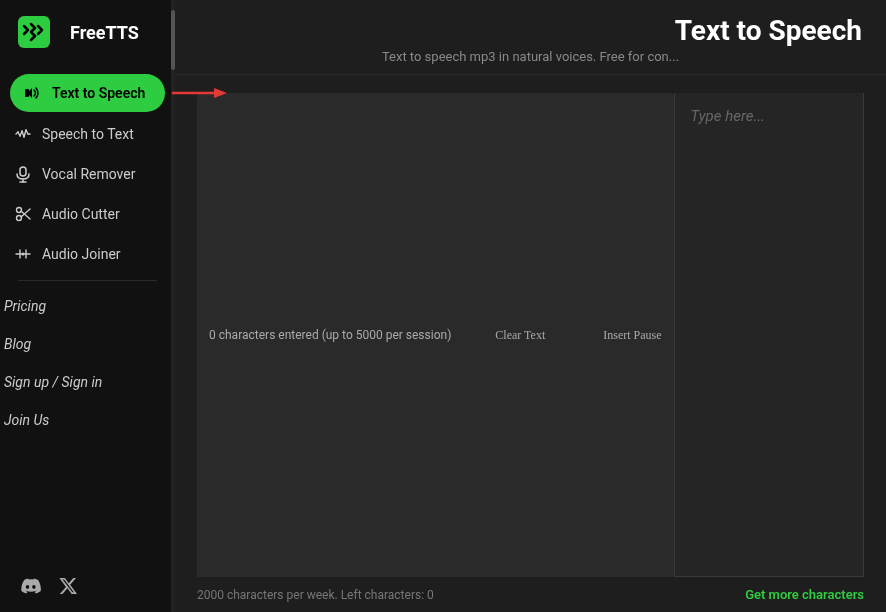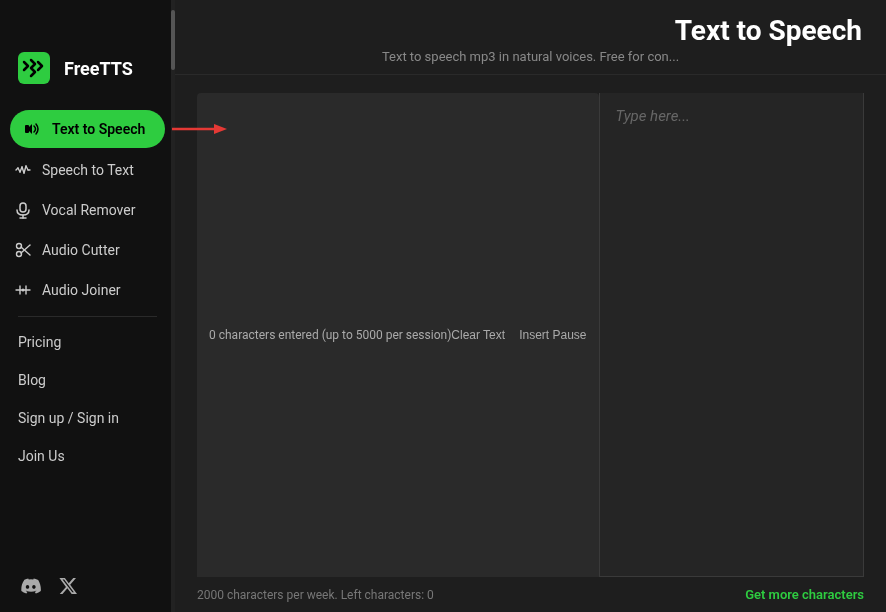--- a/index.html
+++ b/index.html
@@ -25,24 +25,23 @@
       display: flex;
       flex-direction: column;
       padding: 0;
       position: relative;
       z-index: 10;
     }
 
     .sidebar-logo {
       display: flex;
       align-items: center;
-      gap: 14px;
+      gap: 20px;
       padding: 16px 18px;
       cursor: pointer;
-      margin-top: 36px;
     }
 
     .logo-icon {
       width: 32px;
       height: 32px;
     }
 
     .logo-text {
       color: #ffffff;
       font-size: 18px;
@@ -89,24 +88,25 @@
 
     .nav-divider {
       height: 1px;
       background: #2a2a2a;
       margin: 6px 18px;
     }
 
     .nav-text-item {
       display: flex;
       align-items: center;
-      padding: 11px 18px;
+      padding: 11px 4px;
       color: #cccccc;
       font-size: 14px;
       cursor: pointer;
+      font-style: italic;
     }
 
     .sidebar-bottom {
       padding: 14px 18px;
       display: flex;
       gap: 14px;
       align-items: center;
     }
 
     .social-icon {
@@ -188,21 +188,22 @@
       display: flex;
       gap: 14px;
     }
 
     .char-bar-btn {
       color: #aaaaaa;
       cursor: pointer;
       font-size: 12px;
       background: none;
       border: none;
-      font-family: Liberation Sans, sans-serif;
+      font-family: Liberation Serif, serif;
+      margin-left: 44px;
     }
 
     .text-area-wrapper {
       flex: 1;
       background: #252525;
       border: 1px solid #3a3a3a;
       border-top: none;
       position: relative;
     }
 

